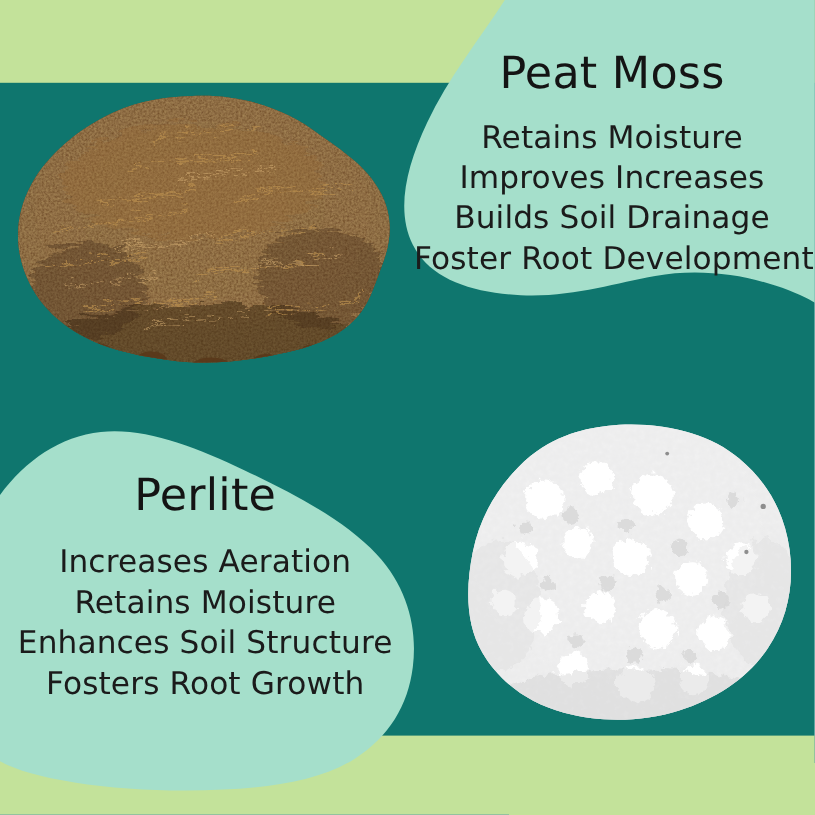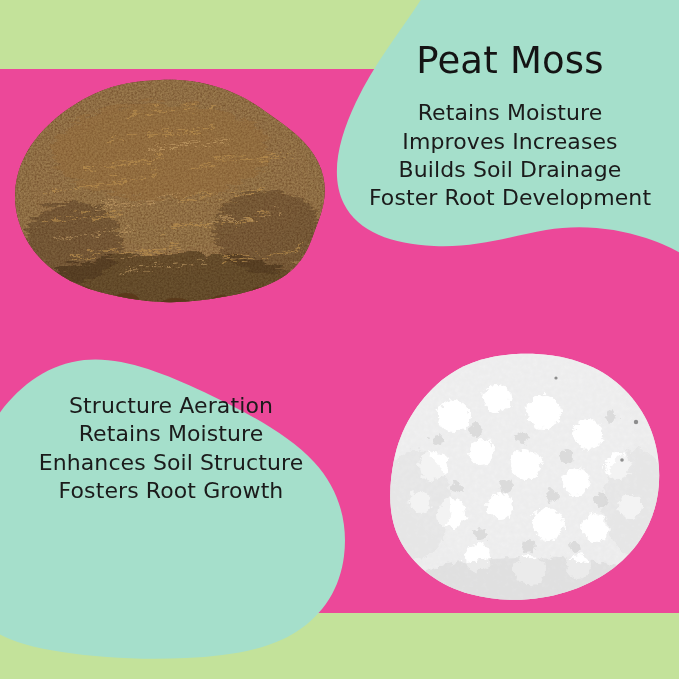--- a/index.html
+++ b/index.html
@@ -62,32 +62,32 @@
     color: #141414;
   }
   #panel-perlite .panel-title { margin-bottom: 20px; }
 
   .benefit-list {
     list-style: none;
     margin: 0;
     padding: 0;
   }
   .benefit-item {
-    font-size: 22px;
+    font-size: 26px;
     line-height: 1.285;
     font-weight: 400;
     letter-spacing: 0.1px;
     color: #1b1b1b;
     white-space: nowrap;
   }
 </style>
 </head>
 <body>
 
-<div id="infographic" style="background: #ec4899;">
+<div id="infographic" style="background: #0f766e;">
 
   <div class="band" id="band-top" style="background: rgb(195, 226, 154);"></div>
 
   <div class="band" id="band-bottom" style="background: rgb(195, 226, 154);"></div>
 
   <svg class="photo" id="photo-peat" viewBox="0 0 322 232" preserveAspectRatio="none">
     <defs>
       <radialGradient id="peatBase" cx="50%" cy="42%" r="62%">
         <stop offset="0%" stop-color="#8a5c2b"></stop>
         <stop offset="48%" stop-color="#6d4722"></stop>
@@ -254,21 +254,22 @@
 
       <g fill="#6d6d6d" opacity="0.75">
         <circle cx="248" cy="70" r="2.2"></circle>
         <circle cx="234" cy="108" r="1.8"></circle>
         <circle cx="168" cy="26" r="1.6"></circle>
       </g>
     </g>
   </svg>
 
   <div class="panel" id="panel-perlite">
+    <h2 class="panel-title" style="color: rgb(20, 20, 20);">Perlite</h2>
     <ul class="benefit-list">
-      <li class="benefit-item" style="color: rgb(27, 27, 27);">Structure Aeration</li>
+      <li class="benefit-item" style="color: rgb(27, 27, 27);">Increases Aeration</li>
       <li class="benefit-item" style="color: rgb(27, 27, 27);">Retains Moisture</li>
       <li class="benefit-item" style="color: rgb(27, 27, 27);">Enhances Soil Structure</li>
       <li class="benefit-item" style="color: rgb(27, 27, 27);">Fosters Root Growth</li>
     </ul>
   </div>
 
 </div>
 
 </body></html>

